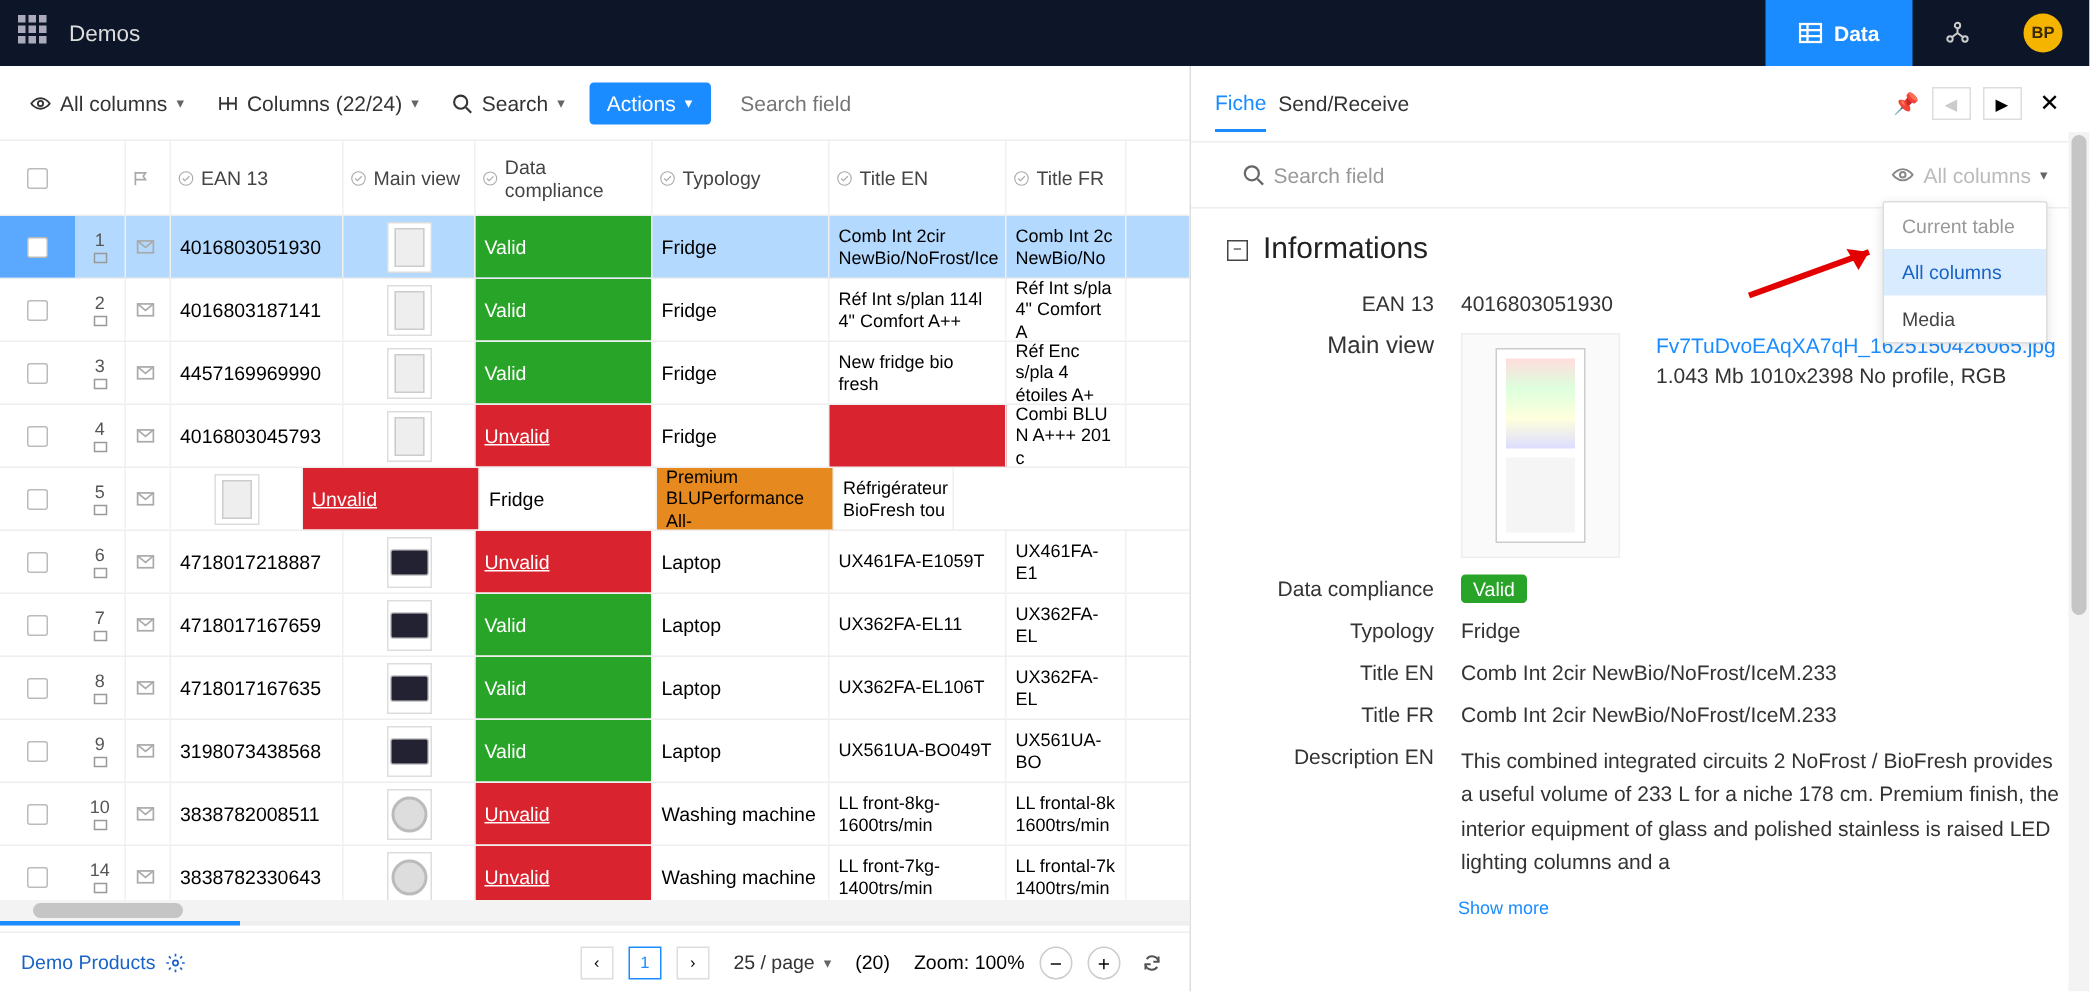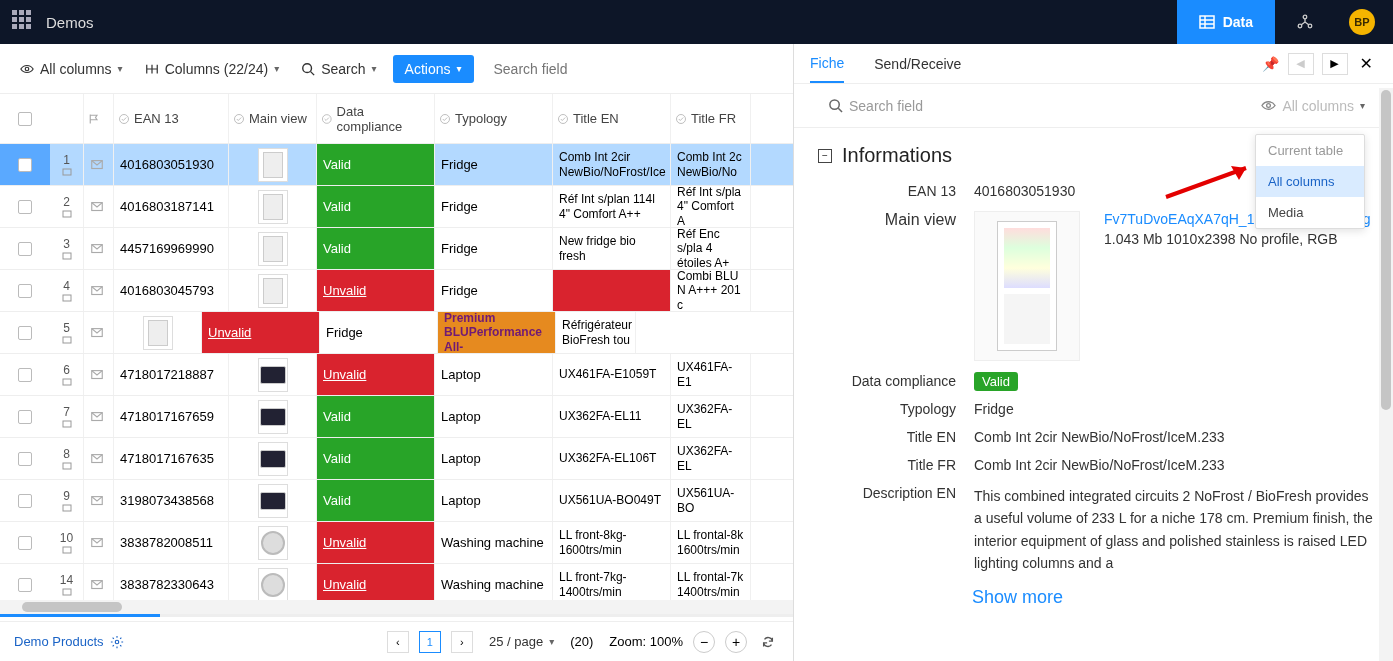--- a/index.html
+++ b/index.html
@@ -48,37 +48,37 @@
   .cell.multi { white-space:normal; line-height:1.2; font-size:12px; }
   .idx-cell { flex-direction:column; justify-content:center; gap:1px; color:#555; font-size:12px; }
   .env-cell svg { width:14px; height:14px; color:#888; }
   .img-thumb { width:30px; height:34px; background:#fff; border:1px solid #ddd; display:flex; align-items:center; justify-content:center; margin:0 auto; }
   .img-thumb .placeholder { width:20px; height:26px; background:#eee; border:1px solid #ccc; }
   .img-thumb.laptop .placeholder { width:26px; height:18px; background:#223; border-radius:2px; }
   .img-thumb.wash .placeholder { width:24px; height:24px; border-radius:50%; background:#ddd; border:2px solid #bbb; }
   .comp-valid { background:#28a428; color:#fff; width:100%; height:100%; display:flex; align-items:center; padding:0 6px; }
   .comp-unvalid { background:#d9232e; color:#fff; width:100%; height:100%; display:flex; align-items:center; padding:16px 6px;text-decoration:underline; }
   .en-red { background:#d9232e; }
-  .en-orange { background:#e68a1f; color:#701a75;font-weight:bold; }
+  .en-orange { background:#e68a1f; color:#000000; }
 
   .h-scroll { height:14px; background:#f3f3f3; position:relative; }
   .h-scroll-thumb { position:absolute; left:22px; top:2px; height:10px; width:100px; background:#c5c5c5; border-radius:5px; }
   .progress-line { height:3px; background:#eee; }
   .progress-fill { height:3px; width:160px; background:#1a8cff; }
 
   .footer { height:40px; display:flex; align-items:center; padding:11px 14px; gap:10px; font-size:13px; border-top:1px solid #eee; }
   .footer-spacer { flex:1; }
   .footer-link { color:#1a63c6; font-weight:500; cursor:pointer; display:flex; align-items:center; gap:6px; }
   .gear { width:14px; height:14px; color:#1a63c6; }
   .pager-btn { width:22px; height:22px; border:1px solid #ddd; display:flex; align-items:center; justify-content:center; font-size:11px; cursor:pointer; }
   .pager-btn.active { border-color:#1a8cff; color:#1a8cff; }
   .zoom-btn { width:22px; height:22px; border:1px solid #ccc; border-radius:50%; display:flex; align-items:center; justify-content:center; cursor:pointer; font-size:14px; }
 
   
-  .tabs { height:40px; display:flex; align-items:center; padding:0 16px; gap:30px; border-bottom:1px solid #eee; font-size:14px; }
+  .tabs { height:51px; display:flex; align-items:center; padding:0 16px; gap:8px; border-bottom:1px solid #eee; font-size:14px; }
   .rtab { padding:10px 0; cursor:pointer; color:#333; }
   .rtab.active { color:#1a8cff; border-bottom:2px solid #1a8cff; font-weight:500; }
   .tabs-right { margin-left:auto; display:flex; align-items:center; gap:8px; }
   .tabs-right .navbtn { width:26px; height:22px; border:1px solid #ddd; display:flex; align-items:center; justify-content:center; font-size:11px; cursor:pointer; }
   .tabs-right .navbtn.disabled { color:#ccc; }
   .pin { font-size:14px; cursor:pointer; }
   .close-x { font-size:16px; cursor:pointer; padding:0 4px; }
 
   .search-row2 { height:44px; display:flex; align-items:center; padding:0 28px 0 34px; border-bottom:1px solid #eee; font-size:14px; gap:6px; color:#999; }
   .search-row2 svg { width:15px; height:15px; color:#666; }
@@ -93,21 +93,21 @@
   .info-label { width:160px; text-align:right; color:#333; padding-right:18px; font-weight:500; }
   .info-value { flex:1; color:#333; }
   .info-value .badge-valid { background:#28a428; color:#fff; padding:2px 8px; border-radius:3px; font-size:13px; }
   .main-view-row { display:flex; padding:6px 20px; }
   .product-img { width:106px; height:150px; background:#fafafa; border:1px solid #eee; margin-right:24px; display:flex; align-items:center; justify-content:center; }
   .product-img .fridge { width:60px; height:130px; background:#fff; border:1px solid #ccc; position:relative; }
   .product-img .fridge::before { content:''; position:absolute; top:6px; left:6px; right:6px; height:60px; background:linear-gradient(#fdd,#dfd,#ffd,#ddf); }
   .product-img .fridge::after { content:''; position:absolute; bottom:6px; left:6px; right:6px; height:50px; background:#f5f5f5; }
   .img-meta { font-size:14px; color:#333; }
   .img-link { color:#1a8cff; cursor:pointer; }
-  .show-more { color:#1a8cff; cursor:pointer; padding:6px 0 0 178px; font-size:18px; }
+  .show-more { color:#1a8cff; cursor:pointer; padding:6px 0 0 178px; font-size:12px; }
   
   .vscroll { position:absolute; right:0; top:44px; bottom:0; width:14px; background:#f3f3f3; }
   .vscroll-thumb { position:absolute; top:2px; left:2px; width:10px; height:320px; background:#c5c5c5; border-radius:5px; }
 
   .dropdown-menu { position:absolute; top:90px; right:28px; width:110px; background:#fff; border:1px solid #ddd; box-shadow:0 2px 8px rgba(0,0,0,.12); border-radius:2px; font-size:13px; z-index:10; }
   .dropdown-menu .item { padding:8px 12px; cursor:pointer; color:#444; }
   .dropdown-menu .item.active { background:#d9ebff; color:#1a63c6; }
   .dropdown-menu .item:first-child { color:#999; }
 
   .arrow-annotation { position:absolute; top:118px; right:132px; pointer-events:none; z-index:20; }

